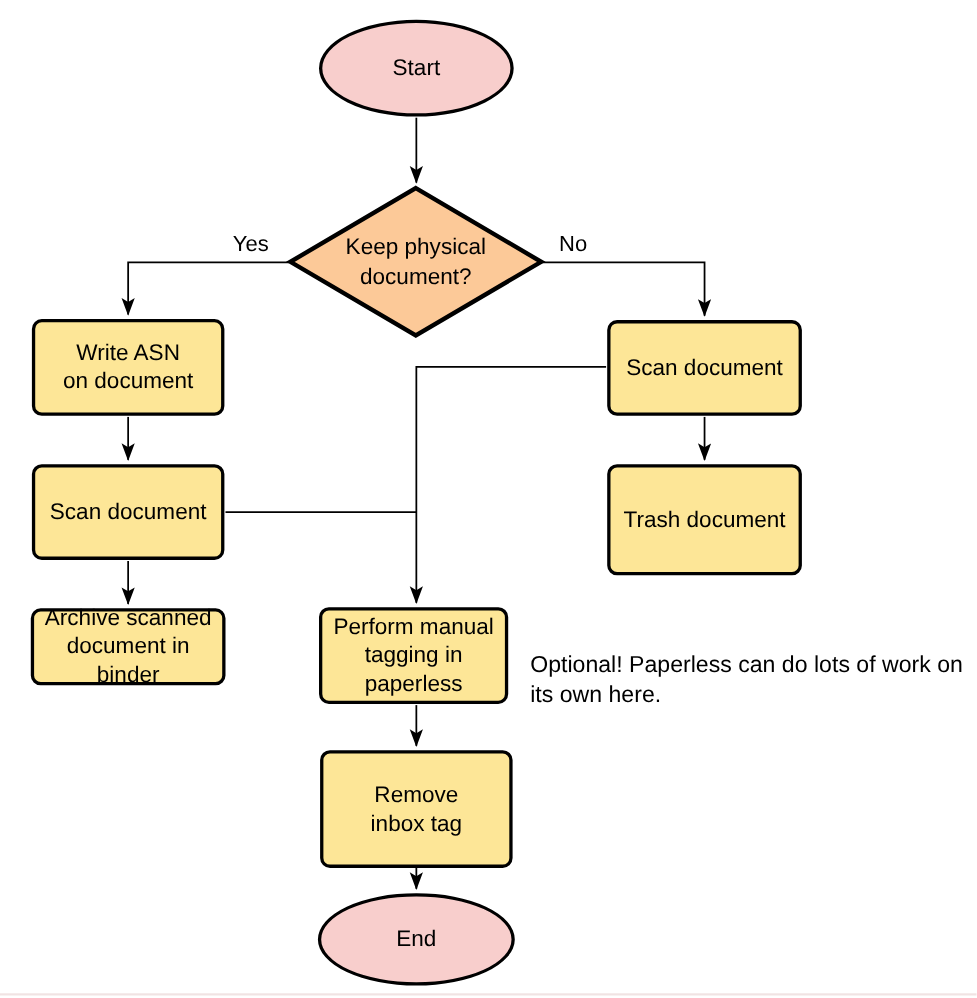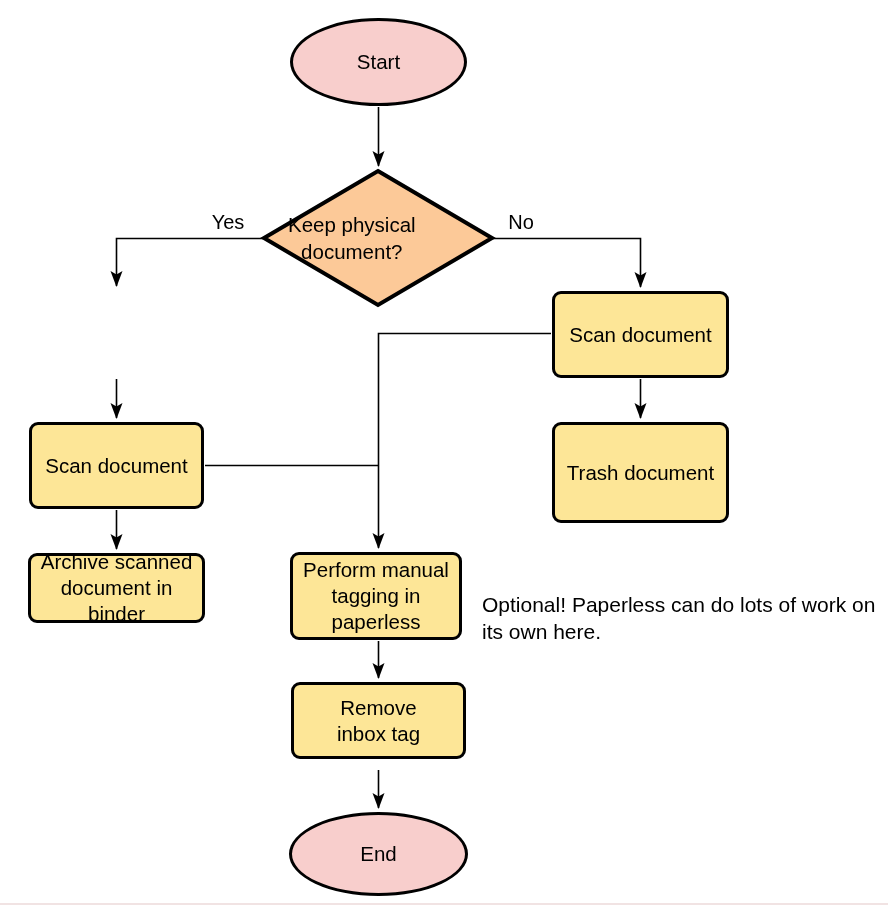--- a/index.html
+++ b/index.html
@@ -21,21 +21,21 @@
     align-items:center;
     justify-content:center;
     text-align:center;
     font-size:20.5px;
     line-height:26px;
     white-space:pre-line;
   }
   .terminal { border-radius:50%;text-align:right; }
   .decision-label {
     position:absolute;
-    display:flex; align-items:center; justify-content:flex-start;
+    display:flex; align-items:center; justify-content:center;
     text-align:center;
     font-size:20.5px; line-height:27px;
     white-space:pre-line;
   }
   .edge-label {
     position:absolute;
     display:flex; align-items:center; justify-content:center;
     font-size:20px;
   }
   .note {
@@ -51,21 +51,21 @@
   }
 
   
   #n-start      { left:290px; top:18px;  width:177px; height:88px; }
   #n-write-asn  { left:29px;  top:290px; width:175px; height:88px; }
   #n-scan-left  { left:29px;  top:422px; width:175px; height:87px; }
   #n-archive    { left:28px;  top:553px; width:177px; height:70px; }
   #n-scan-right { left:552px; top:291px; width:177px; height:87px; }
   #n-trash      { left:552px; top:422px; width:177px; height:101px; }
   #n-tagging    { left:290px; top:552px; width:172px; height:88px; }
-  #n-remove     { left:291px; top:682px; width:175px; height:77px; }
+  #n-remove     { left:291px; top:682px; width:175px; height:107px; }
   #n-end        { left:289px; top:812px; width:179px; height:84px; }
   #d-label      { left:288px; top:171px; width:180px; height:134px; }
   #lbl-yes      { left:198px; top:209px; width:60px; height:26px; }
   #lbl-no       { left:491px; top:209px; width:60px; height:26px; }
   #note         { left:482px; top:592px; width:402px; }
 </style>
 </head>
 <body>
 
 <div class="canvas">
@@ -97,20 +97,24 @@
   </div>
 
   <div id="d-label" class="decision-label">
     <span>Keep physical
 document?</span>
   </div>
 
   <div id="lbl-yes" class="edge-label">Yes</div>
   <div id="lbl-no" class="edge-label">No</div>
 
+  <div id="n-write-asn" class="node" style="background: rgb(253, 230, 151);">
+    <span>Write ASN
+on document</span>
+  </div>
 
   <div id="n-scan-left" class="node" style="background: rgb(253, 230, 151);">
     <span>Scan document</span>
   </div>
 
   <div id="n-archive" class="node" style="background: rgb(253, 230, 151);">
     <span>Archive scanned
 document in
 binder</span>
   </div>

